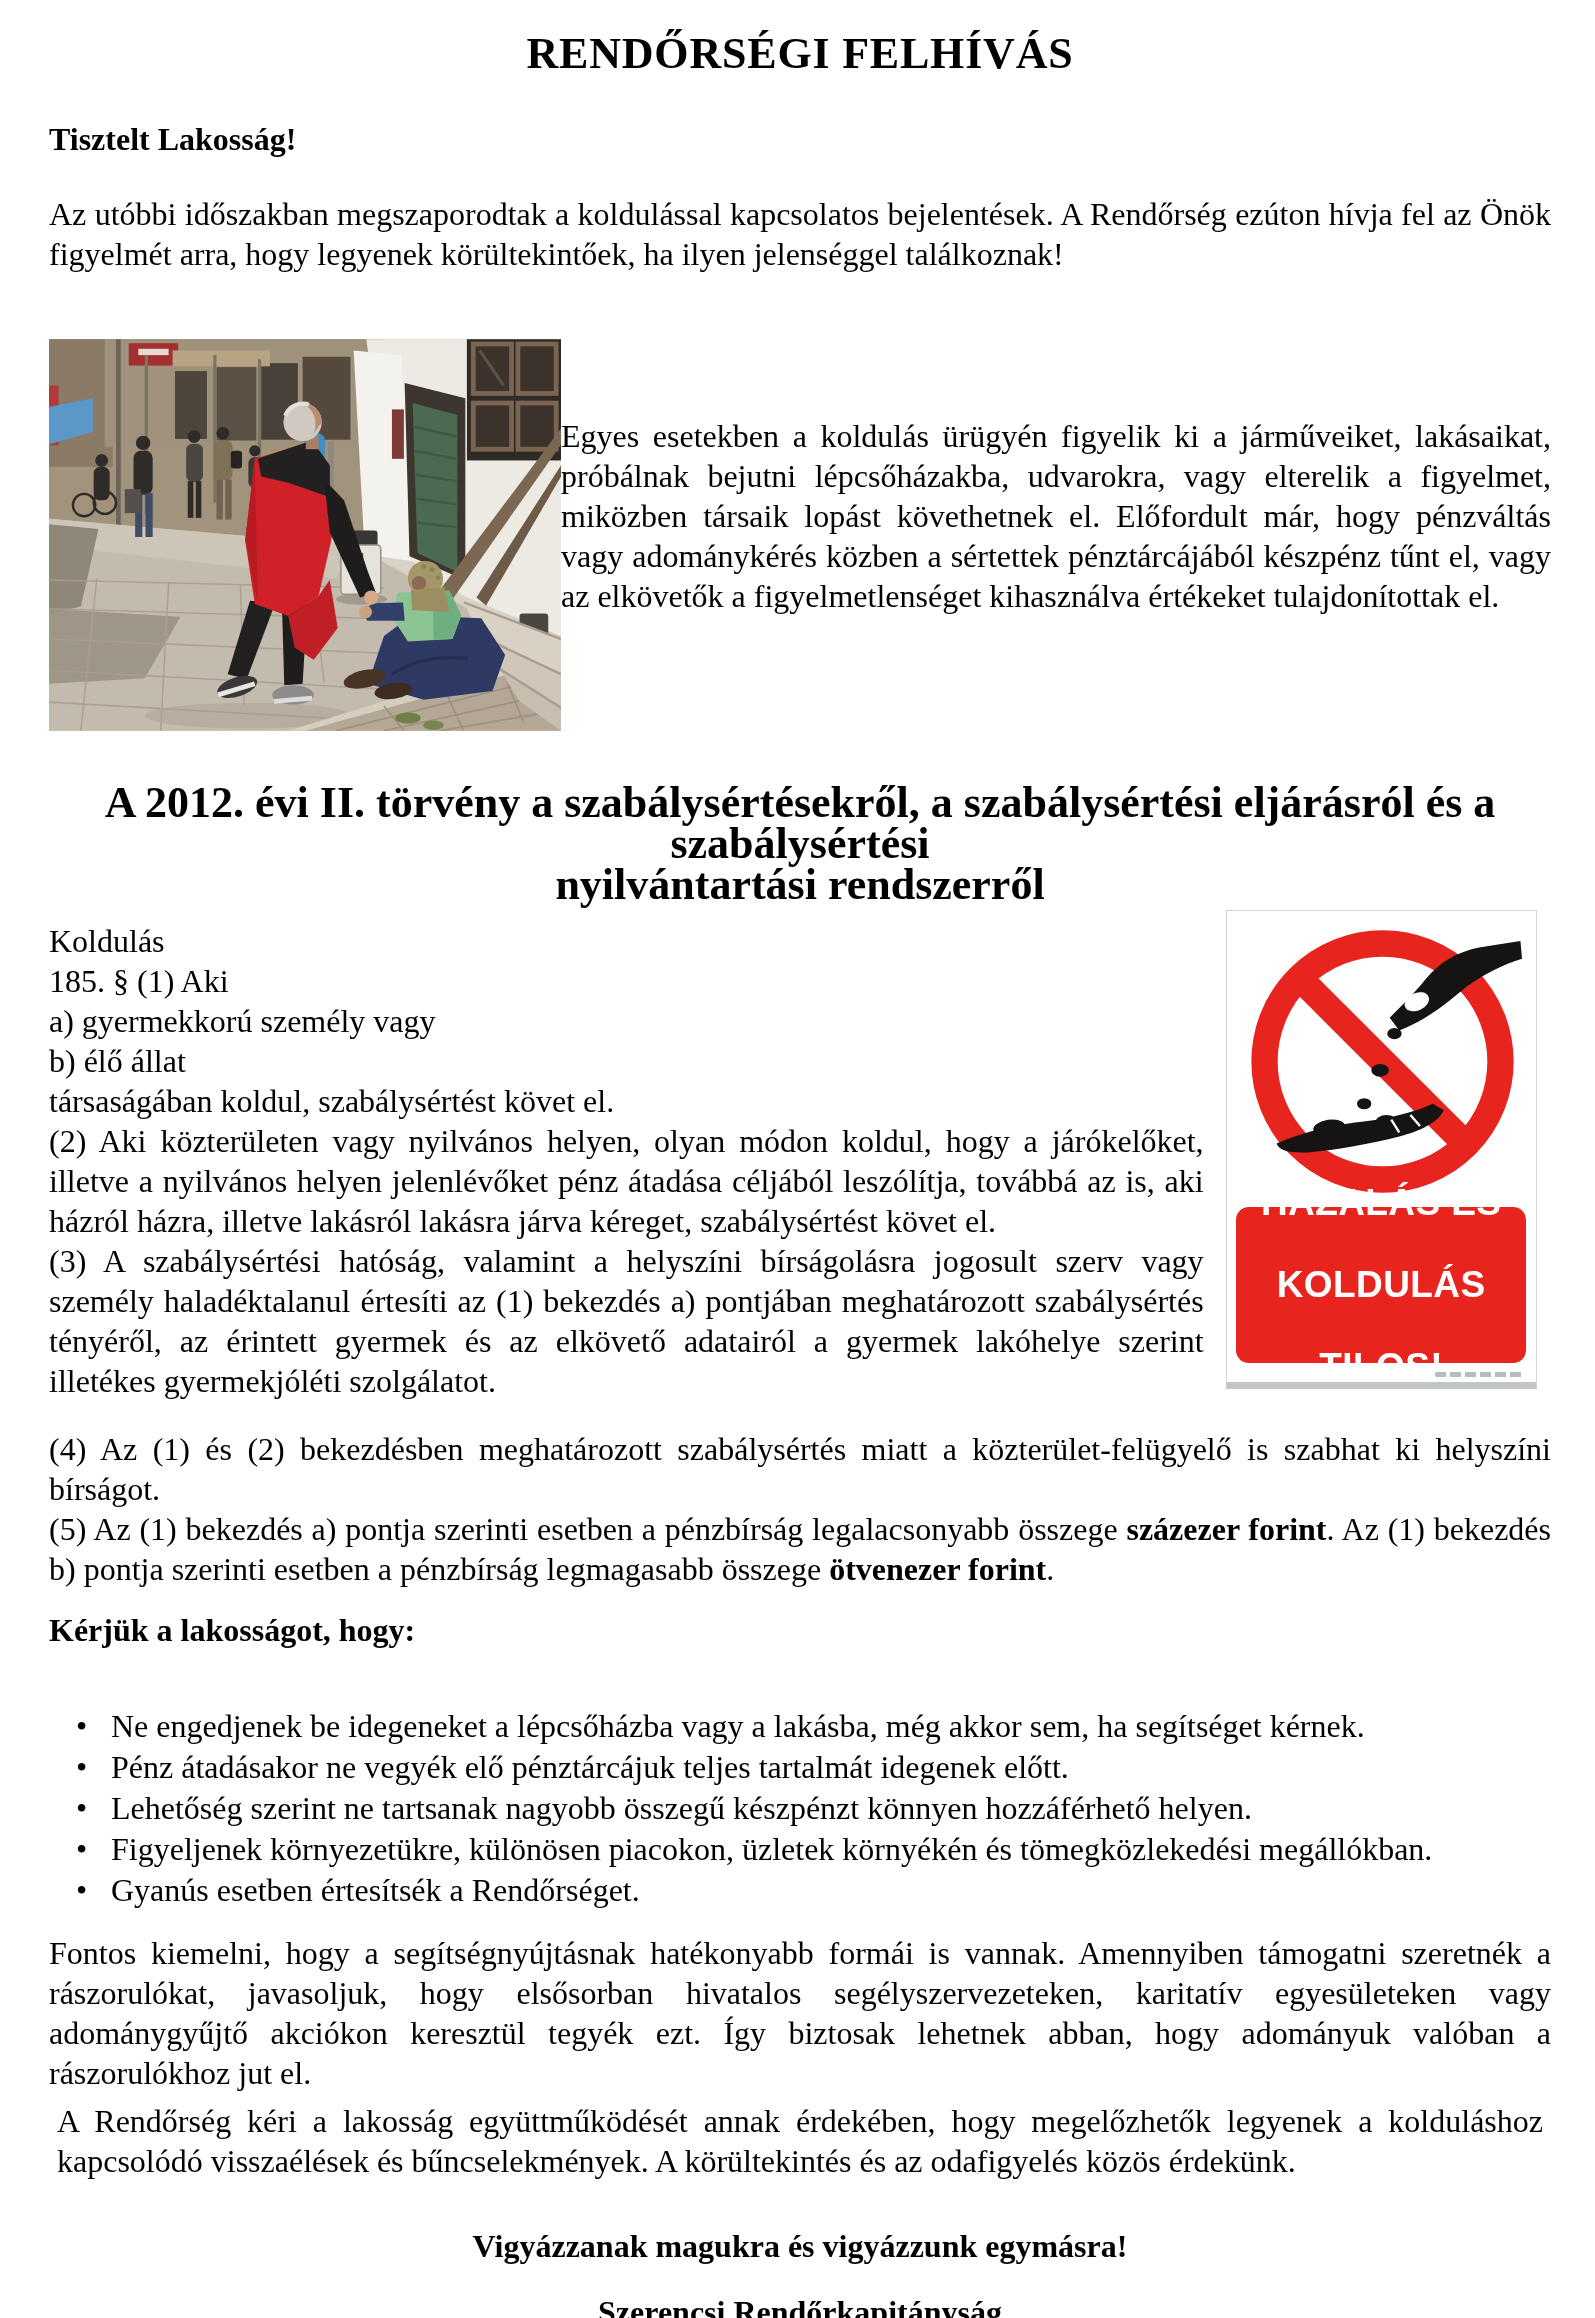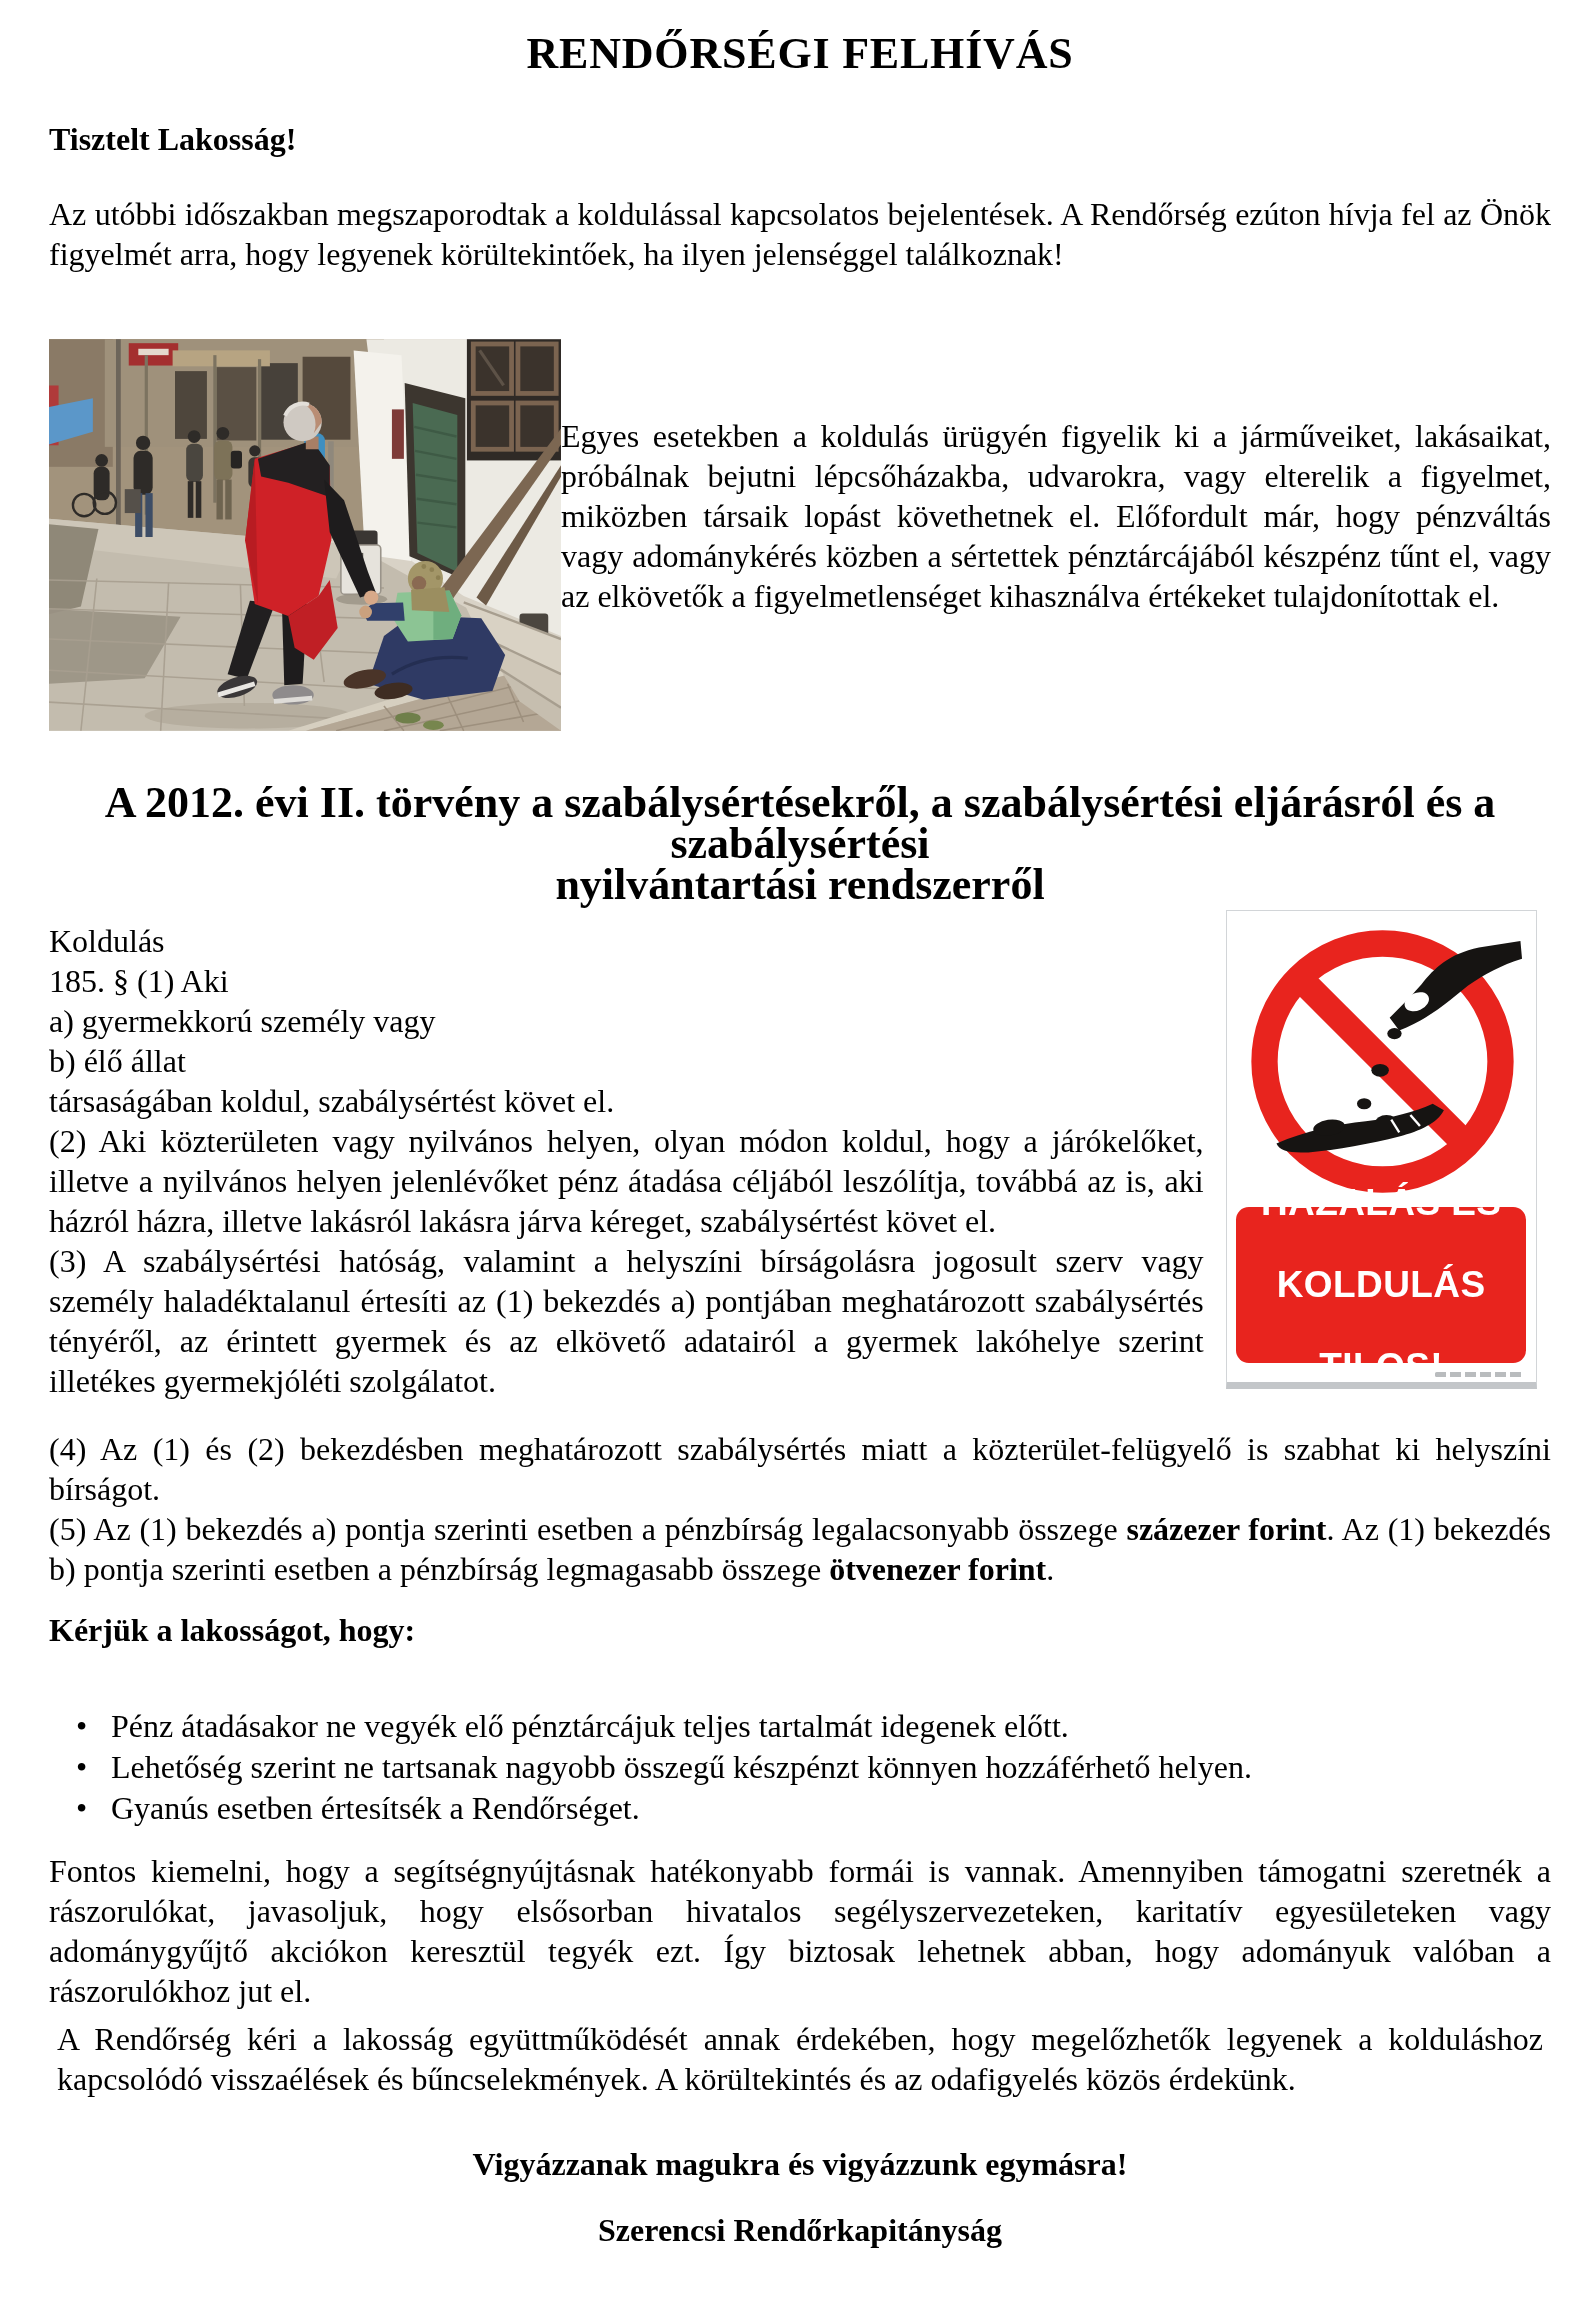--- a/index.html
+++ b/index.html
@@ -257,22 +257,24 @@
 
     <p class="justify">(2) Aki közterületen vagy nyilvános helyen, olyan módon koldul, hogy a járókelőket, illetve a nyilvános helyen jelenlévőket pénz átadása céljából leszólítja, továbbá az is, aki házról házra, illetve lakásról lakásra járva kéreget, szabálysértést követ el.</p>
     <p class="justify">(3) A szabálysértési hatóság, valamint a helyszíni bírságolásra jogosult szerv vagy személy haladéktalanul értesíti az (1) bekezdés a) pontjában meghatározott szabálysértés tényéről, az érintett gyermek és az elkövető adatairól a gyermek lakóhelye szerint illetékes gyermekjóléti szolgálatot.</p>
     <p class="justify clear">(4) Az (1) és (2) bekezdésben meghatározott szabálysértés miatt a közterület-felügyelő is szabhat ki helyszíni bírságot.</p>
     <p class="justify"><span>(5) Az (1) bekezdés a) pontja szerinti esetben a pénzbírság legalacsonyabb összege </span><b>százezer forint</b><span>. Az (1) bekezdés b) pontja szerinti esetben a pénzbírság legmagasabb összege </span><b>ötvenezer forint</b><span>.</span></p>
   </div>
 
   <p class="request">Kérjük a lakosságot, hogy:</p>
 
   <ul class="bullets">
+    <li>Ne engedjenek be idegeneket a lépcsőházba vagy a lakásba, még akkor sem, ha segítséget kérnek.</li>
     <li>Pénz átadásakor ne vegyék elő pénztárcájuk teljes tartalmát idegenek előtt.</li>
     <li>Lehetőség szerint ne tartsanak nagyobb összegű készpénzt könnyen hozzáférhető helyen.</li>
+    <li>Figyeljenek környezetükre, különösen piacokon, üzletek környékén és tömegközlekedési megállókban.</li>
     <li>Gyanús esetben értesítsék a Rendőrséget.</li>
   </ul>
 
   <p class="closing justify">Fontos kiemelni, hogy a segítségnyújtásnak hatékonyabb formái is vannak. Amennyiben támogatni szeretnék a rászorulókat, javasoljuk, hogy elsősorban hivatalos segélyszervezeteken, karitatív egyesületeken vagy adománygyűjtő akciókon keresztül tegyék ezt. Így biztosak lehetnek abban, hogy adományuk valóban a rászorulókhoz jut el.</p>
   <p class="closing2 justify">A Rendőrség kéri a lakosság együttműködését annak érdekében, hogy megelőzhetők legyenek a kolduláshoz kapcsolódó visszaélések és bűncselekmények. A körültekintés és az odafigyelés közös érdekünk.</p>
 
   <p class="motto">Vigyázzanak magukra és vigyázzunk egymásra!</p>
   <p class="signature">Szerencsi Rendőrkapitányság</p>
 
 </div>

